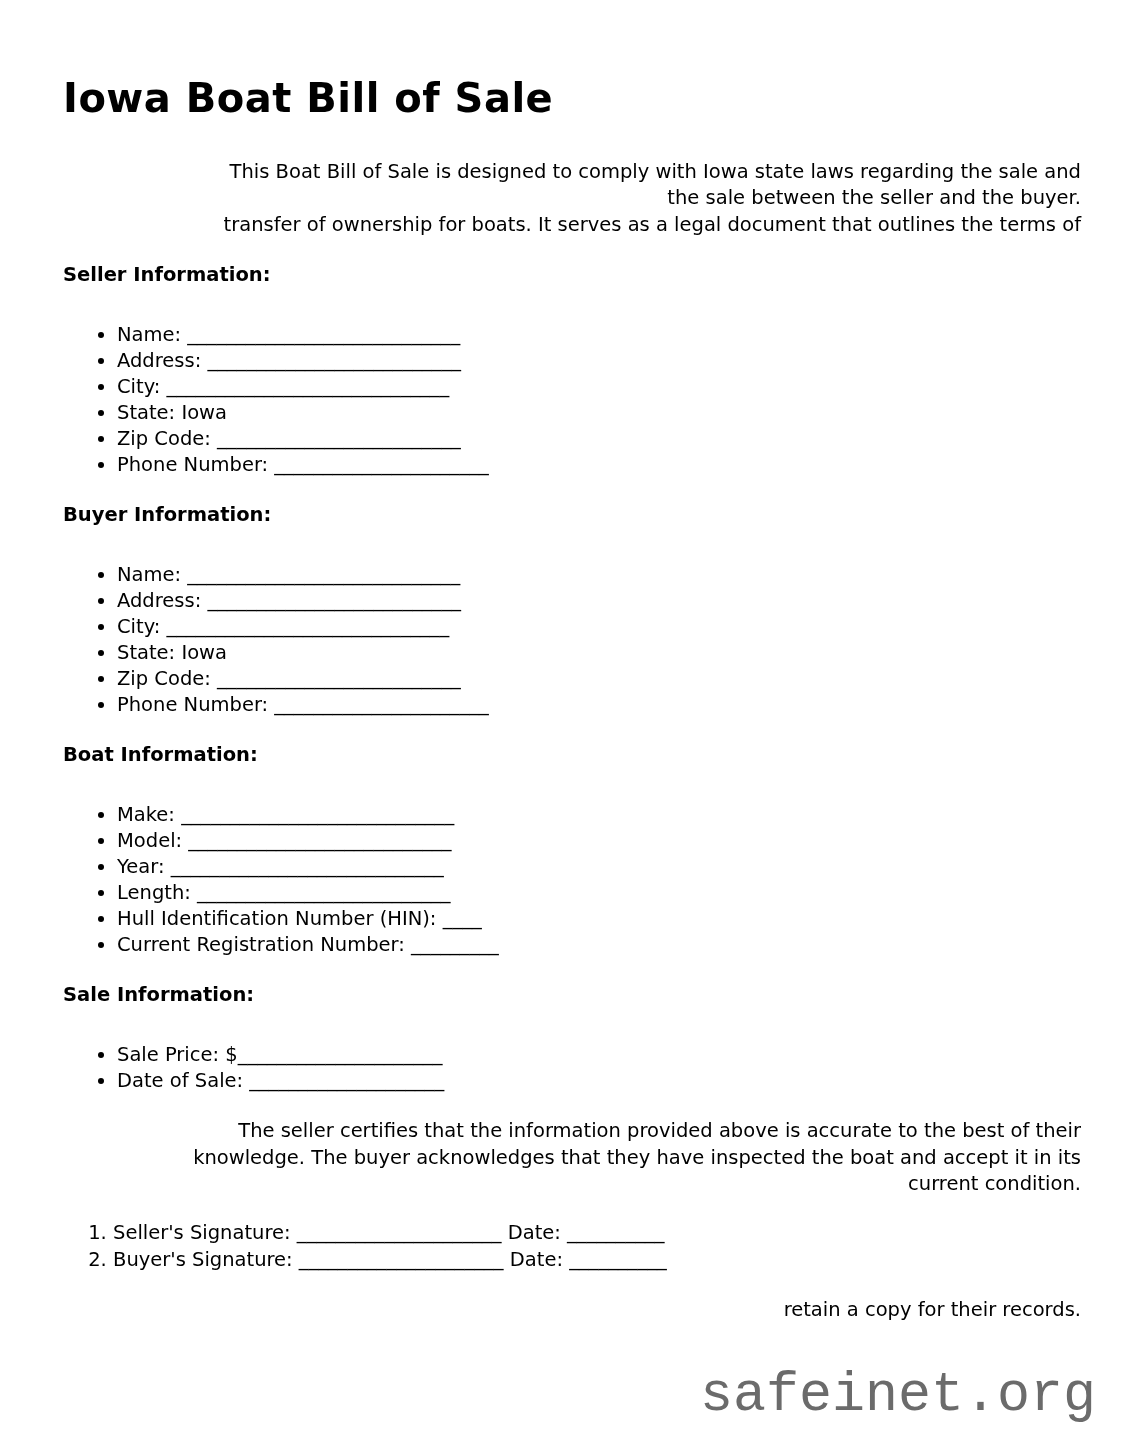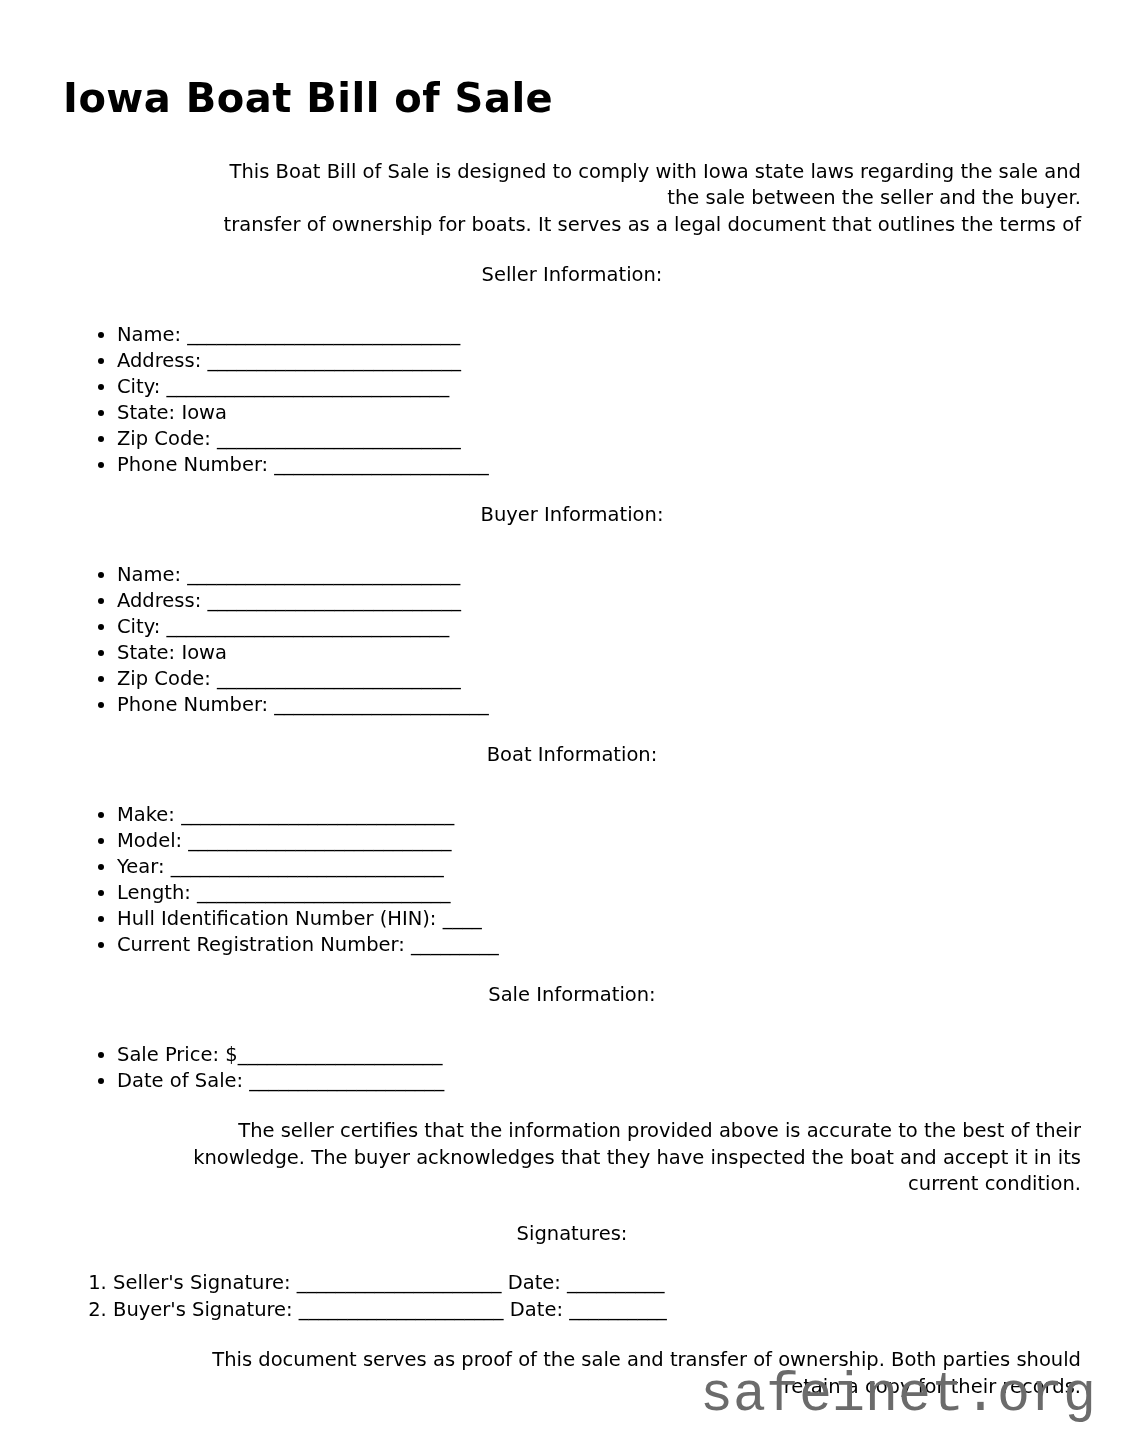--- a/index.html
+++ b/index.html
@@ -32,24 +32,23 @@
     letter-spacing: 0.5px;
   }
   .para {
     margin: 20px 0;
   }
   .para .line {
     display: block;
     text-align: right;
   }
   .section-heading {
-    font-weight: normal;
+    font-weight: bold;
     margin: 24px 0 0 0;
     line-height: 26px;
-    text-align: center;
   }
   ul.field-list {
     list-style: disc outside;
     margin: 34px 0 24px 0;
     padding: 0 0 0 54px;
   }
   ul.field-list li {
     line-height: 26px;
   }
   ol.sig-list {
@@ -117,26 +116,24 @@
     <li>Sale Price: $_____________________</li>
     <li>Date of Sale: ____________________</li>
   </ul>
 
   <p class="para">
     <span class="line">The seller certifies that the information provided above is accurate to the best of their</span>
     <span class="line">knowledge. The buyer acknowledges that they have inspected the boat and accept it in its</span>
     <span class="line">current condition.</span>
   </p>
 
-  <p class="section-heading">Signatures:</p>
   <ol class="sig-list">
     <li>Seller's Signature: _____________________ Date: __________</li>
     <li>Buyer's Signature: _____________________ Date: __________</li>
   </ol>
 
   <p class="para">
-    <span class="line">This document serves as proof of the sale and transfer of ownership. Both parties should</span>
     <span class="line">retain a copy for their records.</span>
   </p>
 
   <div class="watermark">safeinet.org</div>
 
 </div>
 
 </body></html>

